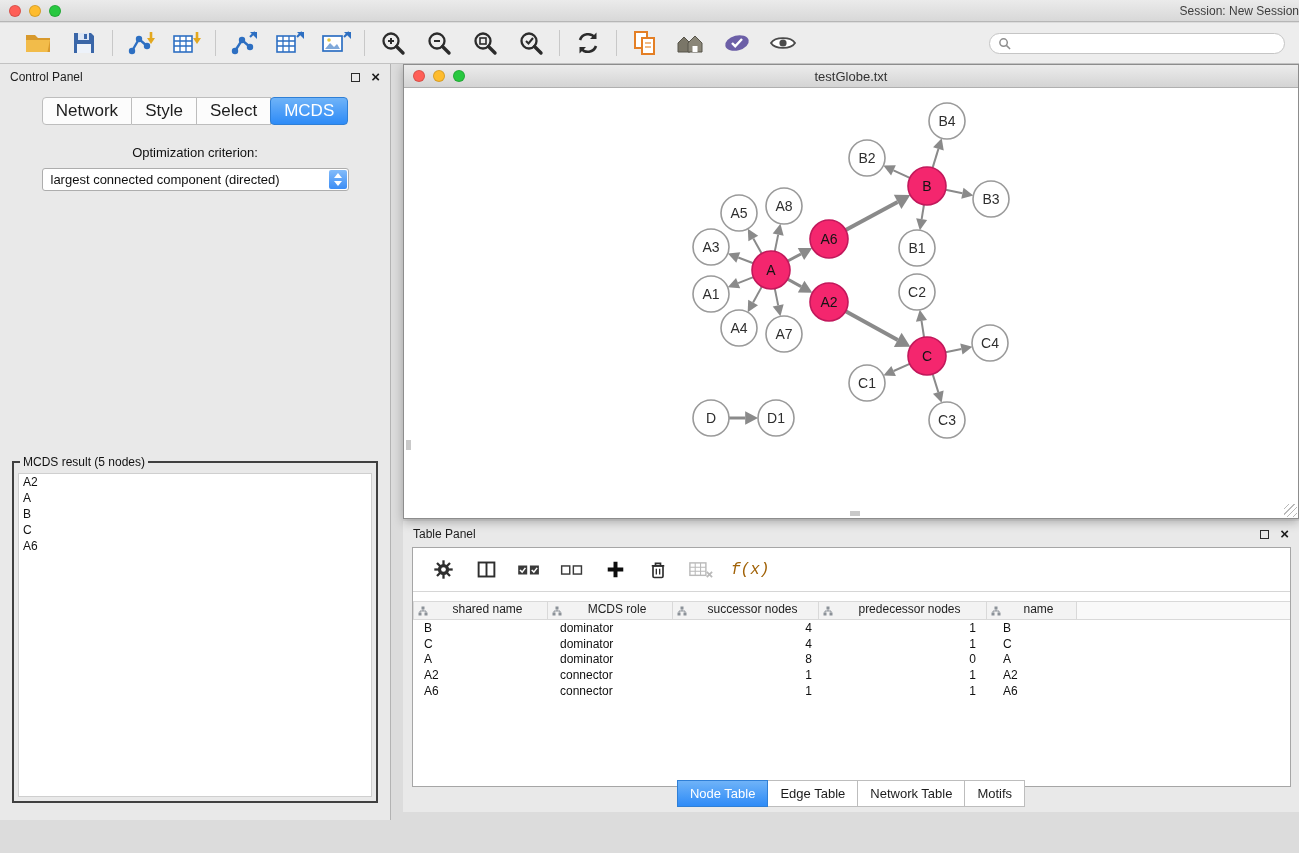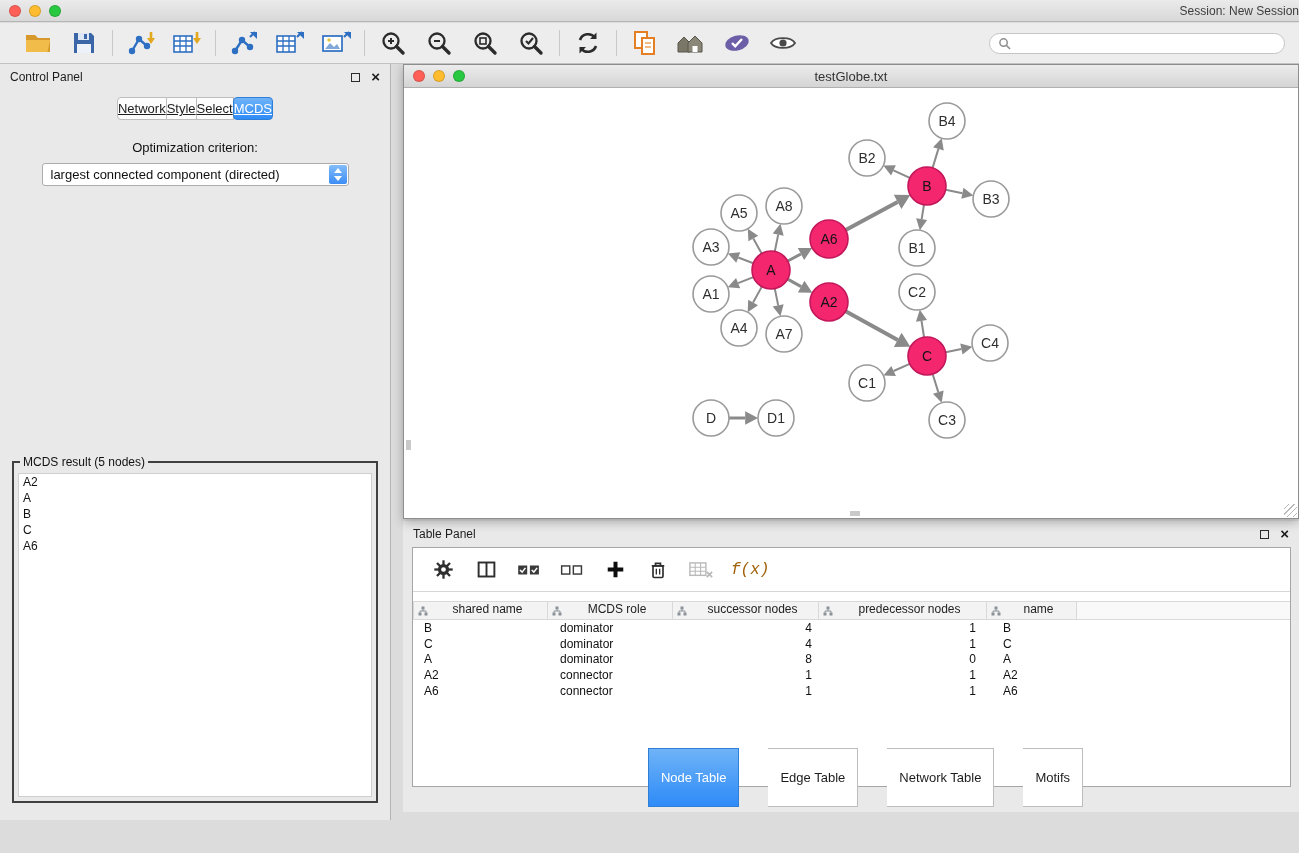--- a/index.html
+++ b/index.html
@@ -28,22 +28,22 @@
     font-family:"Liberation Sans", sans-serif; }
 
   
   .control-panel { position:absolute; left:0; top:64px; width:391px; height:756px;
     background:#e9e9e9; border-right:1px solid #b3b3b3; }
   .panel-header { height:26px; display:flex; align-items:center; padding:0 10px; font-size:12px; color:#1d1d1d; }
   .panel-controls { margin-left:auto; display:flex; gap:11px; align-items:center; }
   .float-sq { width:9px; height:9px; border:1.5px solid #2b2b2b; display:inline-block; }
   .close-x { font-size:15px; font-weight:bold; color:#1b1b1b; line-height:10px; }
   .ctabs { display:flex; justify-content:center; margin-top:7px; }
-  .ctabs .tab { font-size:13px; padding:3px 0; background:#fcfcfc; border:1px solid #bdbdbd;
-    border-left:none; color:#1d1d1d; cursor:pointer;text-decoration:underline; }
+  .ctabs .tab { font-size:17px; padding:3px 13px; background:#fcfcfc; border:1px solid #bdbdbd;
+    border-left:none; color:#1d1d1d; cursor:pointer; }
   .ctabs .tab:first-child { border-left:1px solid #bdbdbd; border-radius:4px 0 0 4px; }
   .ctabs .tab:last-child { border-radius:0 4px 4px 0; }
   .ctabs .tab.active { background:linear-gradient(#6fb3f8,#2e8bf7); color:#fff;
     border:1px solid #2f7fd6; border-radius:4px; margin-left:-1px; }
   .opt-label { text-align:center; margin-top:20px; font-size:13px; color:#101010; }
   .criterion { margin:8px auto 15px; width:307px; height:23px; background:#fff; border:1px solid #adadad;
     border-radius:3px; position:relative; display:flex; align-items:center; padding-left:8px;
     font-size:13px; color:#101010; cursor:pointer; }
   .stepper { position:absolute; right:1px; top:1px; width:18px; height:19px;
     background:linear-gradient(#83bcfa,#3c8df5); border-radius:2px; display:flex; flex-direction:column;
@@ -93,22 +93,22 @@
   .th.filler { flex:1; border-right:none; background:#f9f9f9; cursor:default; }
   .sort-ic { display:flex; align-items:center; }
   .tr { display:flex; height:15.7px; align-items:center; font-size:12px; color:#101010; }
   .td { overflow:hidden; white-space:nowrap; }
   .td.c0 { width:135px; padding-left:11px; }
   .td.c1 { width:125px; padding-left:12px; }
   .td.c2 { width:146px; text-align:right; padding-right:7px; }
   .td.c3 { width:168px; text-align:right; padding-right:11px; }
   .td.c4 { width:90px; padding-left:16px; }
   .tp-tabs { position:absolute; left:0; right:0; bottom:5px; display:flex; justify-content:center; }
-  .tp-tabs .tab { font-size:13px; padding:21px 12px; background:#fff; border:1px solid #bdbdbd;
-    border-left:none; color:#1d1d1d; cursor:pointer;margin-left:29px; }
+  .tp-tabs .tab { font-size:13px; padding:5px 12px; background:#fff; border:1px solid #bdbdbd;
+    border-left:none; color:#1d1d1d; cursor:pointer; }
   .tp-tabs .tab:first-child { border-left:1px solid #bdbdbd; }
   .tp-tabs .tab.active { background:linear-gradient(#6fb3f8,#2e8bf7); color:#fff;
     border:1px solid #2f7fd6; }
 
   
   .statusbar { position:absolute; left:0; right:0; top:820px; height:33px;
     background:linear-gradient(#f2f2f2,#e3e3e3); border-top:1px solid #bdbdbd;
     display:flex; align-items:center; padding:0 10px; }
   .status-btn { width:30px; height:20px; border:1px solid #b3b3b3; border-radius:3px;
     background:linear-gradient(#ffffff,#ededed); display:flex; align-items:center; justify-content:center; cursor:pointer; }

